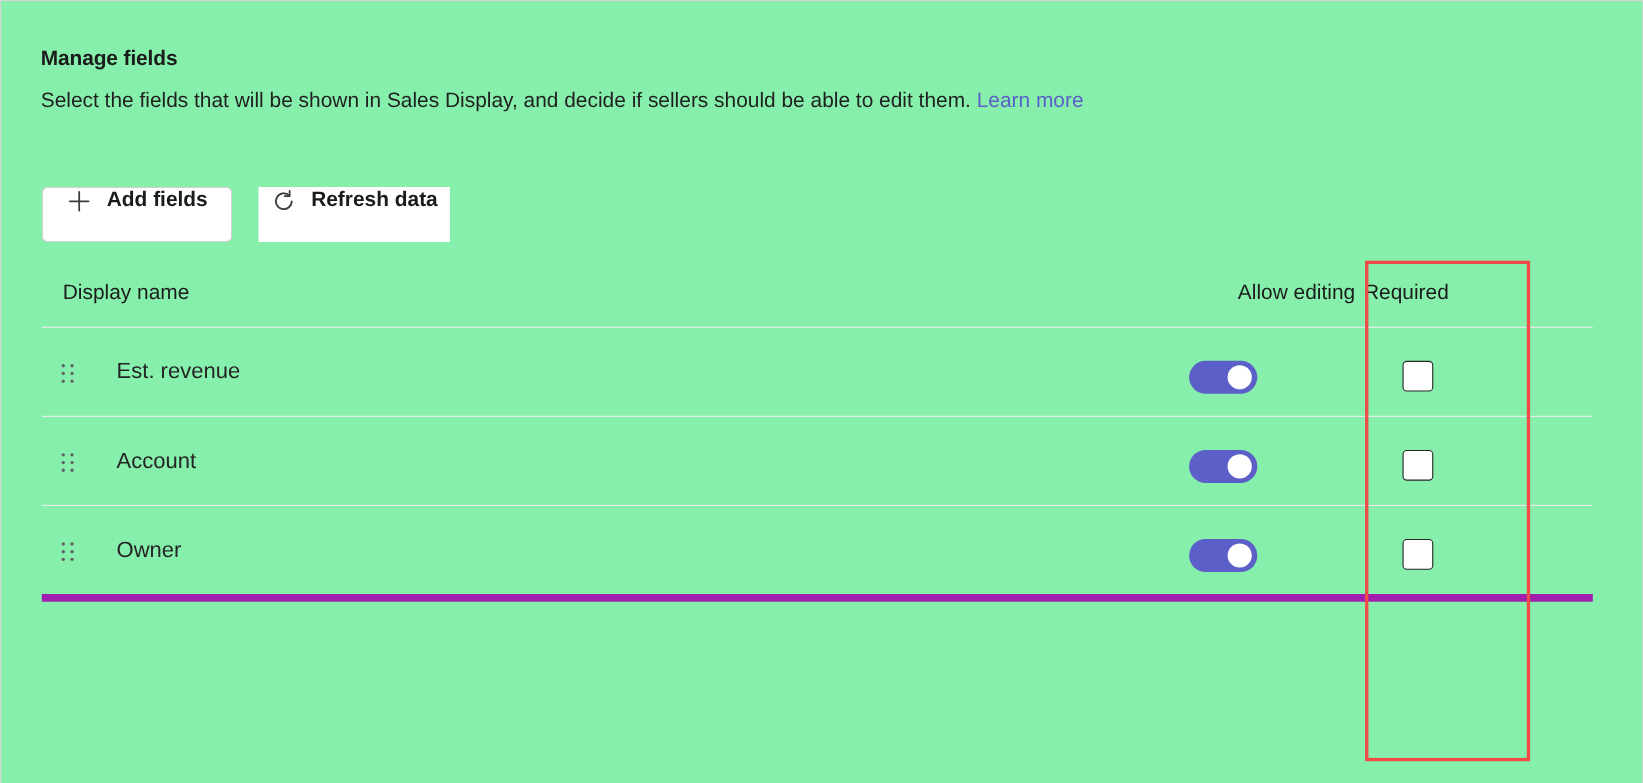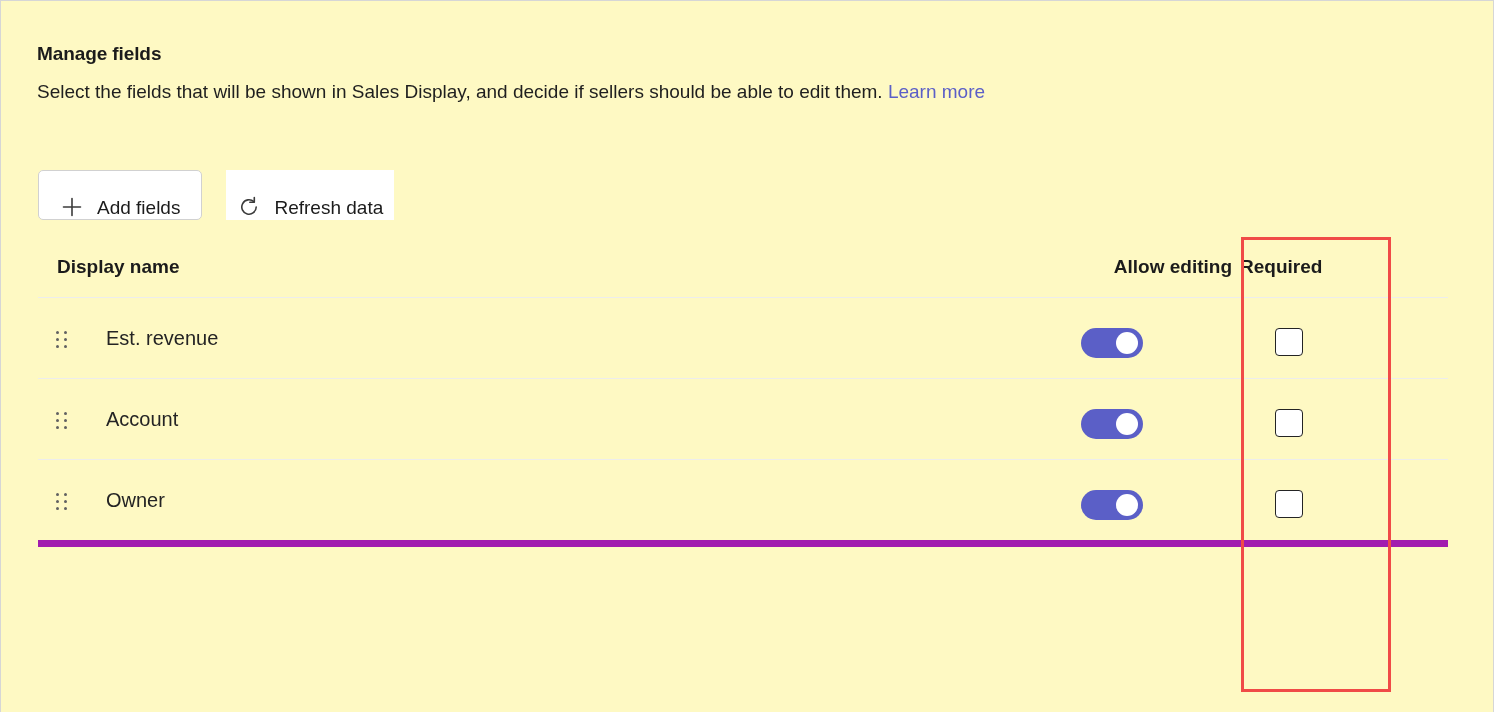--- a/index.html
+++ b/index.html
@@ -16,21 +16,21 @@
   }
 
   #page {
     position: relative;
     width: 1494px;
     height: 712px;
     box-sizing: border-box;
     border-left: 1px solid #d6d6d6;
     border-top: 1px solid #d6d6d6;
     border-right: 1px solid #d6d6d6;
-    background: #fef9c3;
+    background: #86efac;
   }
 
   
   .panel-title {
     position: absolute;
     left: 36px;
     top: 42px;
     font-size: 19px;
     font-weight: bold;
     letter-spacing: -0.1px;
@@ -55,27 +55,27 @@
   .toolbar {
     position: absolute;
     left: 37px;
     top: 169px;
     display: flex;
     align-items: center;
     gap: 24px;
   }
   .btn {
     display: flex;
-    align-items: flex-end;
+    align-items: flex-start;
     gap: 13px;
     height: 50px;
     box-sizing: border-box;
     padding: 0 21px;
     font-size: 19px;
-    font-weight: normal;
+    font-weight: bold;
     color: #1b1b1b;
     background: #ffffff;
     cursor: pointer;
     white-space: nowrap;
   }
   .btn.outlined {
     border: 1px solid #d1d1d1;
     border-radius: 5px;
   }
   .btn.plain {
@@ -101,21 +101,21 @@
   }
   .th-row {
     position: relative;
     height: 52px;
     border-bottom: 1px solid #ededed;
   }
   .th {
     position: absolute;
     top: 11px;
     font-size: 19px;
-    font-weight: bold;
+    font-weight: normal;
     color: #1b1b1b;
     white-space: nowrap;
   }
   .th-display { left: 19px; }
   .th-editing { left: 1018px; width: 132px; text-align: right; margin-left: 44px; }
   .th-required { left: 1202px; width: 152px; text-align: left; }
 
   .row {
     position: relative;
     height: 80px;

